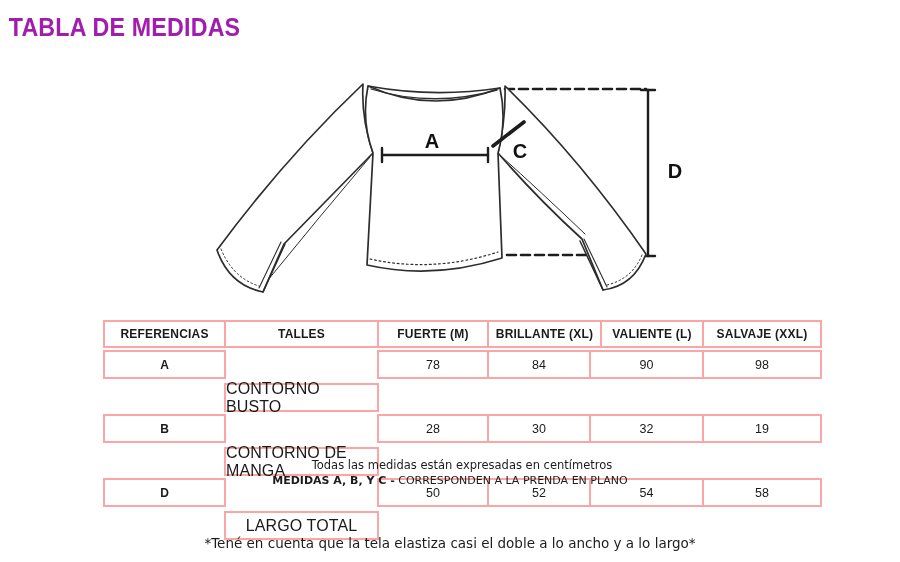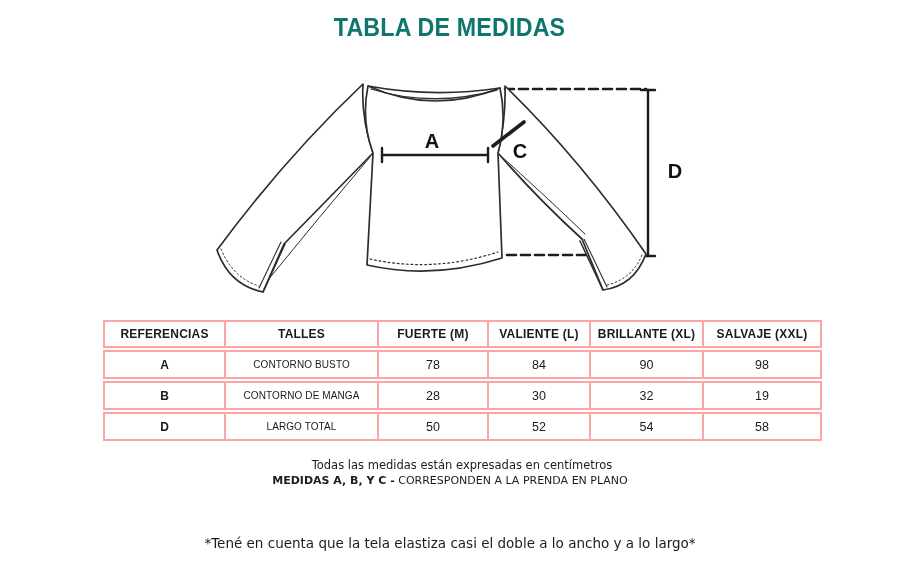--- a/index.html
+++ b/index.html
@@ -1,41 +1,41 @@
 <!DOCTYPE html>
 <html><head>
 <meta charset="utf-8">
 <style>
   html,body{margin:0;padding:0;}
   body{
     width:900px;height:562px;background:#ffffff;overflow:hidden;position:relative;
     font-family:"Liberation Sans",sans-serif;color:#111;
   }
   .page-title{
-    position:absolute;top:13px;left:0;width:900px;text-align:center;
-    font-size:25px;font-weight:bold;letter-spacing:.2px;color:#0f766e;
+    position:absolute;top:13px;left:0;width:900px;
+    font-size:25px;font-weight:bold;letter-spacing:.2px;color:#a21caf;
   }
   .page-title > span{display:inline-block;transform:scaleX(.93);}
   .sketch{position:absolute;left:205px;top:58px;}
 
   
   .mtable{position:absolute;left:103px;top:320px;}
   .mrow{display:flex;margin-top:2px;}
   .mrow:first-child{margin-top:0;}
   .mcell{
     box-sizing:border-box;border:2px solid #fca5a5;margin-left:-2px;
     display:flex;align-items:center;justify-content:center;
     height:29px;background:#fff;font-size:12.5px;color:#1a1a1a;
   }
   .mrow.head .mcell{height:28px;font-weight:bold;font-size:12px;letter-spacing:.2px;}
   .mcell:first-child{margin-left:0;}
   .c0{width:123px;} .c1{width:155px;} .c2{width:112px;}
   .c3{width:104px;} .c4{width:115px;} .c5{width:120px;}
   .refcell{font-weight:bold;font-size:12px;}
-  .tallecell{font-size:10px;letter-spacing:.1px;}
+  .tallecell{font-size:16px;letter-spacing:.1px;margin-top:33px;}
 
   .footnote{
     position:absolute;left:0;top:458px;width:900px;text-align:center;
     font-family:"DejaVu Sans",sans-serif;color:#1c1c1c;
   }
   .fn-1{font-size:11.5px;line-height:15px;padding-left:24px;}
   .fn-2{font-size:11px;line-height:16.5px;}
   .fn-2 .b{font-weight:bold;}
   .fn-3{font-size:13.5px;line-height:16.5px;margin-top:45px;}
 </style>
@@ -88,22 +88,22 @@
       <text x="470" y="120">D</text>
     </g>
   </svg>
 </div>
 
 <div class="mtable">
   <div class="mrow head">
     <div class="mcell c0">REFERENCIAS</div>
     <div class="mcell c1">TALLES</div>
     <div class="mcell c2">FUERTE (M)</div>
+    <div class="mcell c4">BRILLANTE (XL)</div>
     <div class="mcell c3">VALIENTE (L)</div>
-    <div class="mcell c4">BRILLANTE (XL)</div>
     <div class="mcell c5">SALVAJE (XXL)</div>
   </div>
   <div class="mrow">
     <div class="mcell c0 refcell">A</div>
     <div class="mcell c1 tallecell">CONTORNO BUSTO</div>
     <div class="mcell c2">78</div>
     <div class="mcell c3">84</div>
     <div class="mcell c4">90</div>
     <div class="mcell c5">98</div>
   </div>

